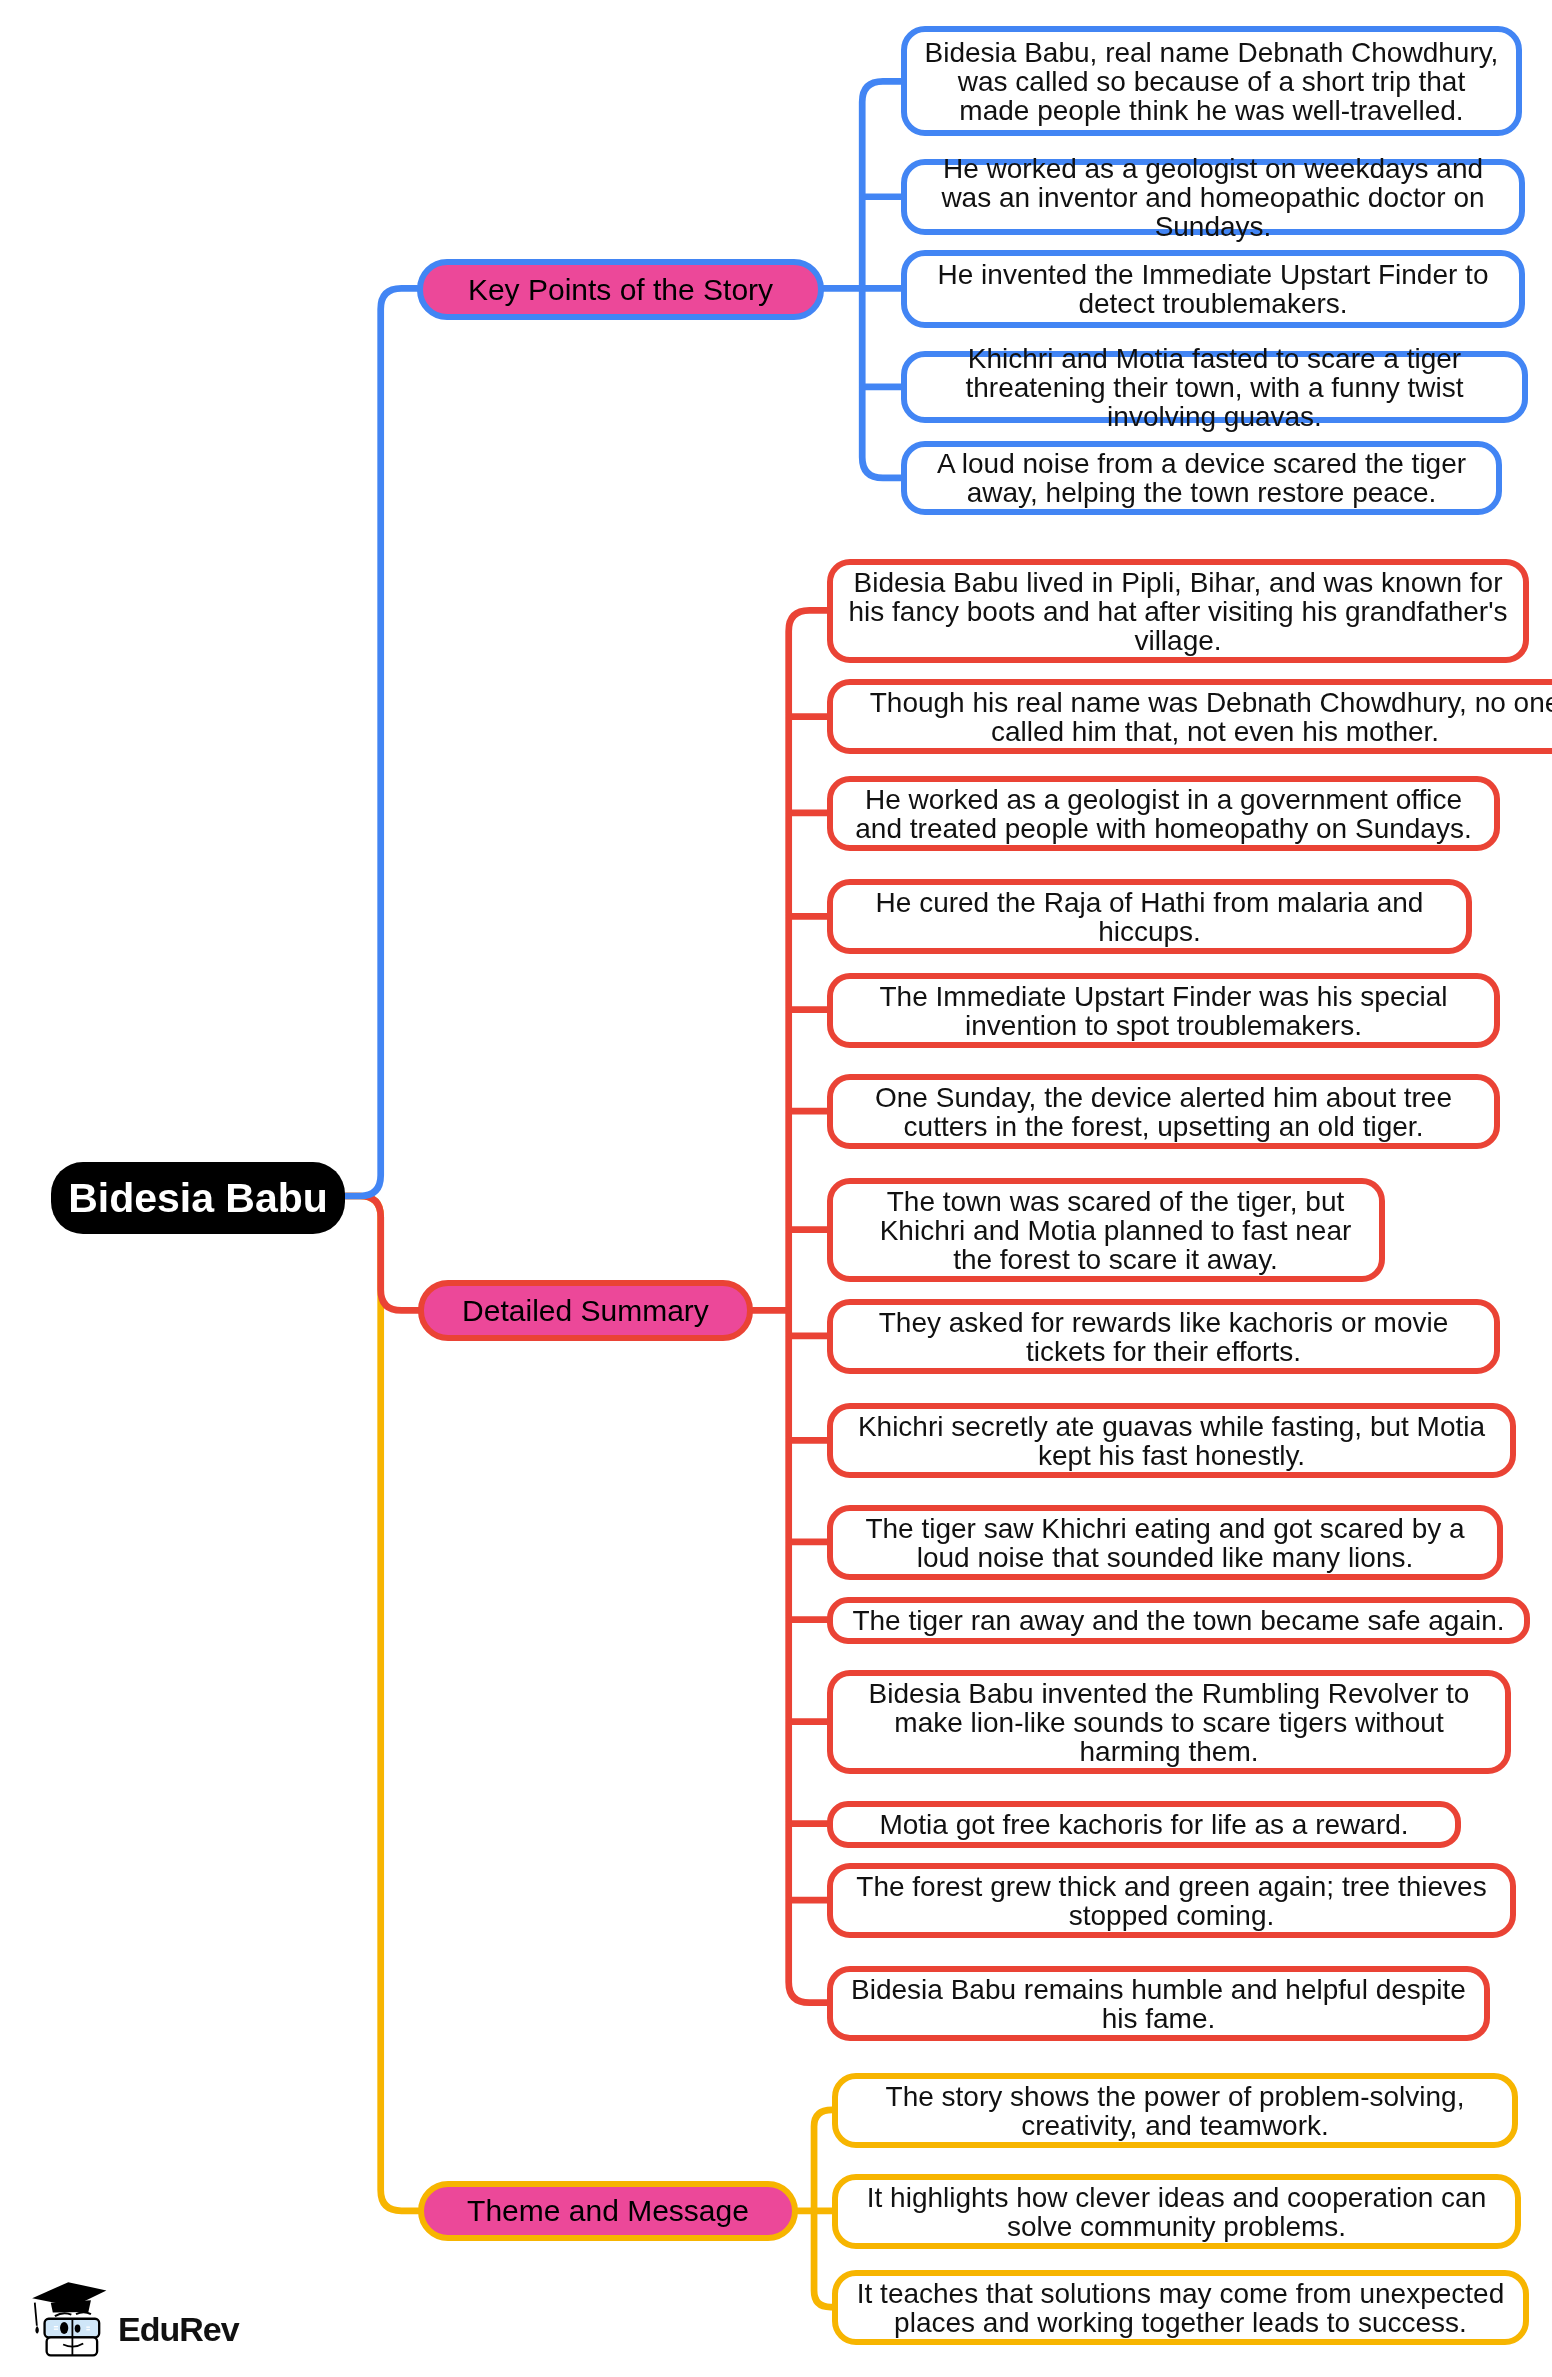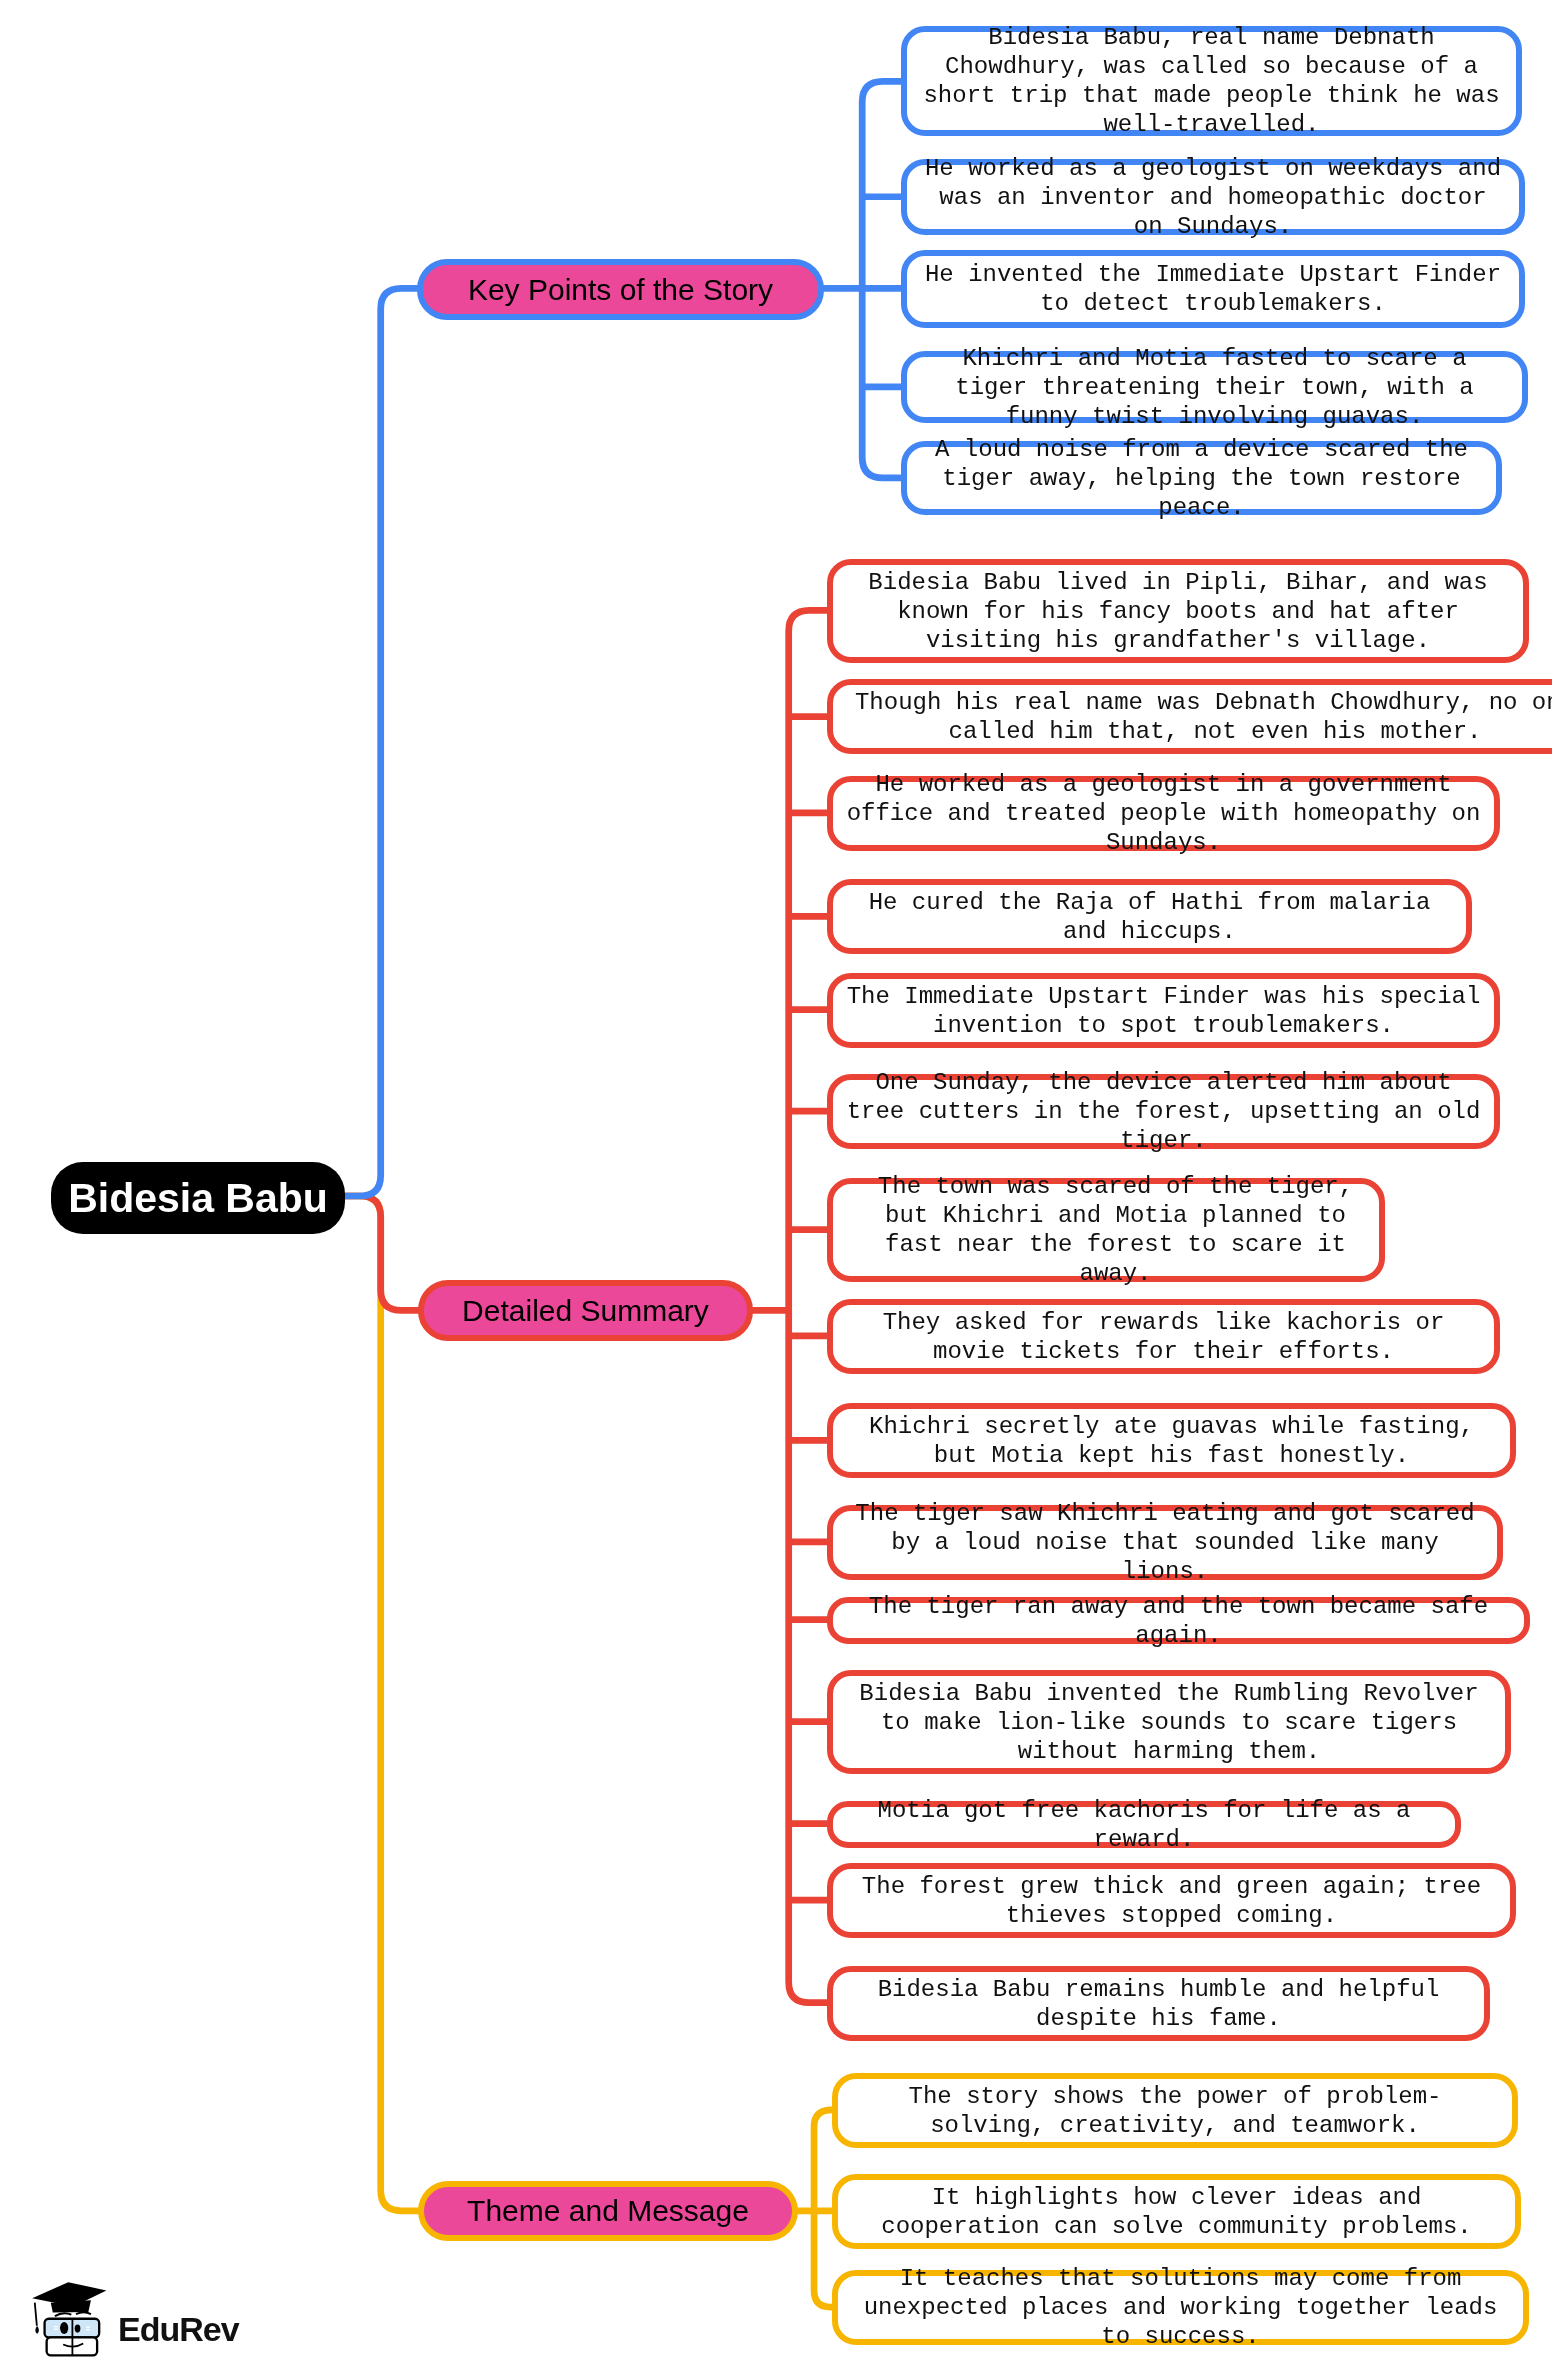--- a/index.html
+++ b/index.html
@@ -25,26 +25,25 @@
     display:flex;align-items:center;justify-content:center;
     font-size:30px;color:#000000;white-space:nowrap;
   }
   .branch.blue{border-color:#4285F4;}
   .branch.red{border-color:#EA4335;}
   .branch.yellow{border-color:#F7B500;}
   .leaf{
     position:absolute;box-sizing:border-box;background:#ffffff;
     border:6.2px solid #000;border-radius:24px;
     display:flex;align-items:center;justify-content:center;
-    text-align:center;font-size:24px;line-height:29px;color:#111111;
+    text-align:center;font-size:28px;line-height:29px;color:#111111;
     padding:0 13px;
-    font-family:Liberation Mono, monospace;
   }
   .leaf.blue{border-color:#4285F4;left:901px;}
-  .leaf.red{border-color:#EA4335;left:827px;}
+  .leaf.red{border-color:#EA4335;left:827px;border-radius:23px;}
   .leaf.yellow{border-color:#F7B500;left:832px;}
   .logo-text{
     position:absolute;left:118px;top:2302px;
     font-size:34px;font-weight:bold;color:#111111;
     letter-spacing:-1px;line-height:54px;white-space:nowrap;
   }
   #mascot{position:absolute;left:25px;top:2278px;}
 </style>
 </head>
 <body>

